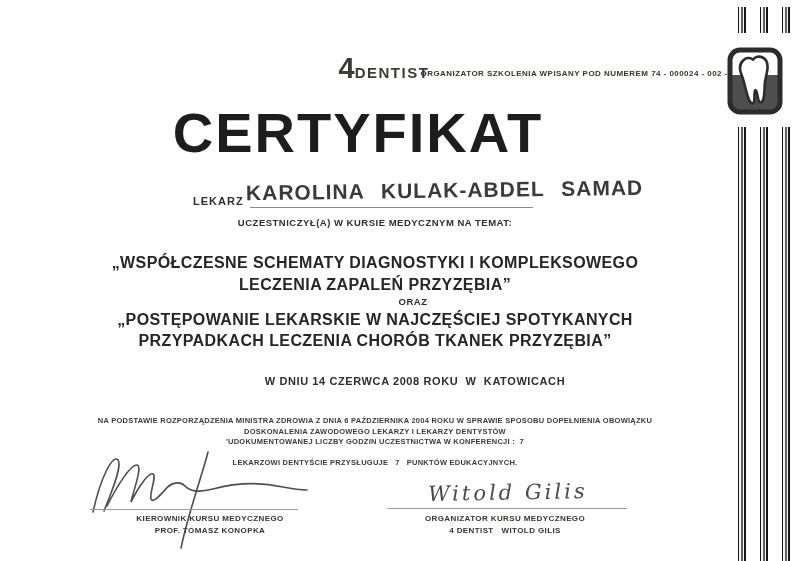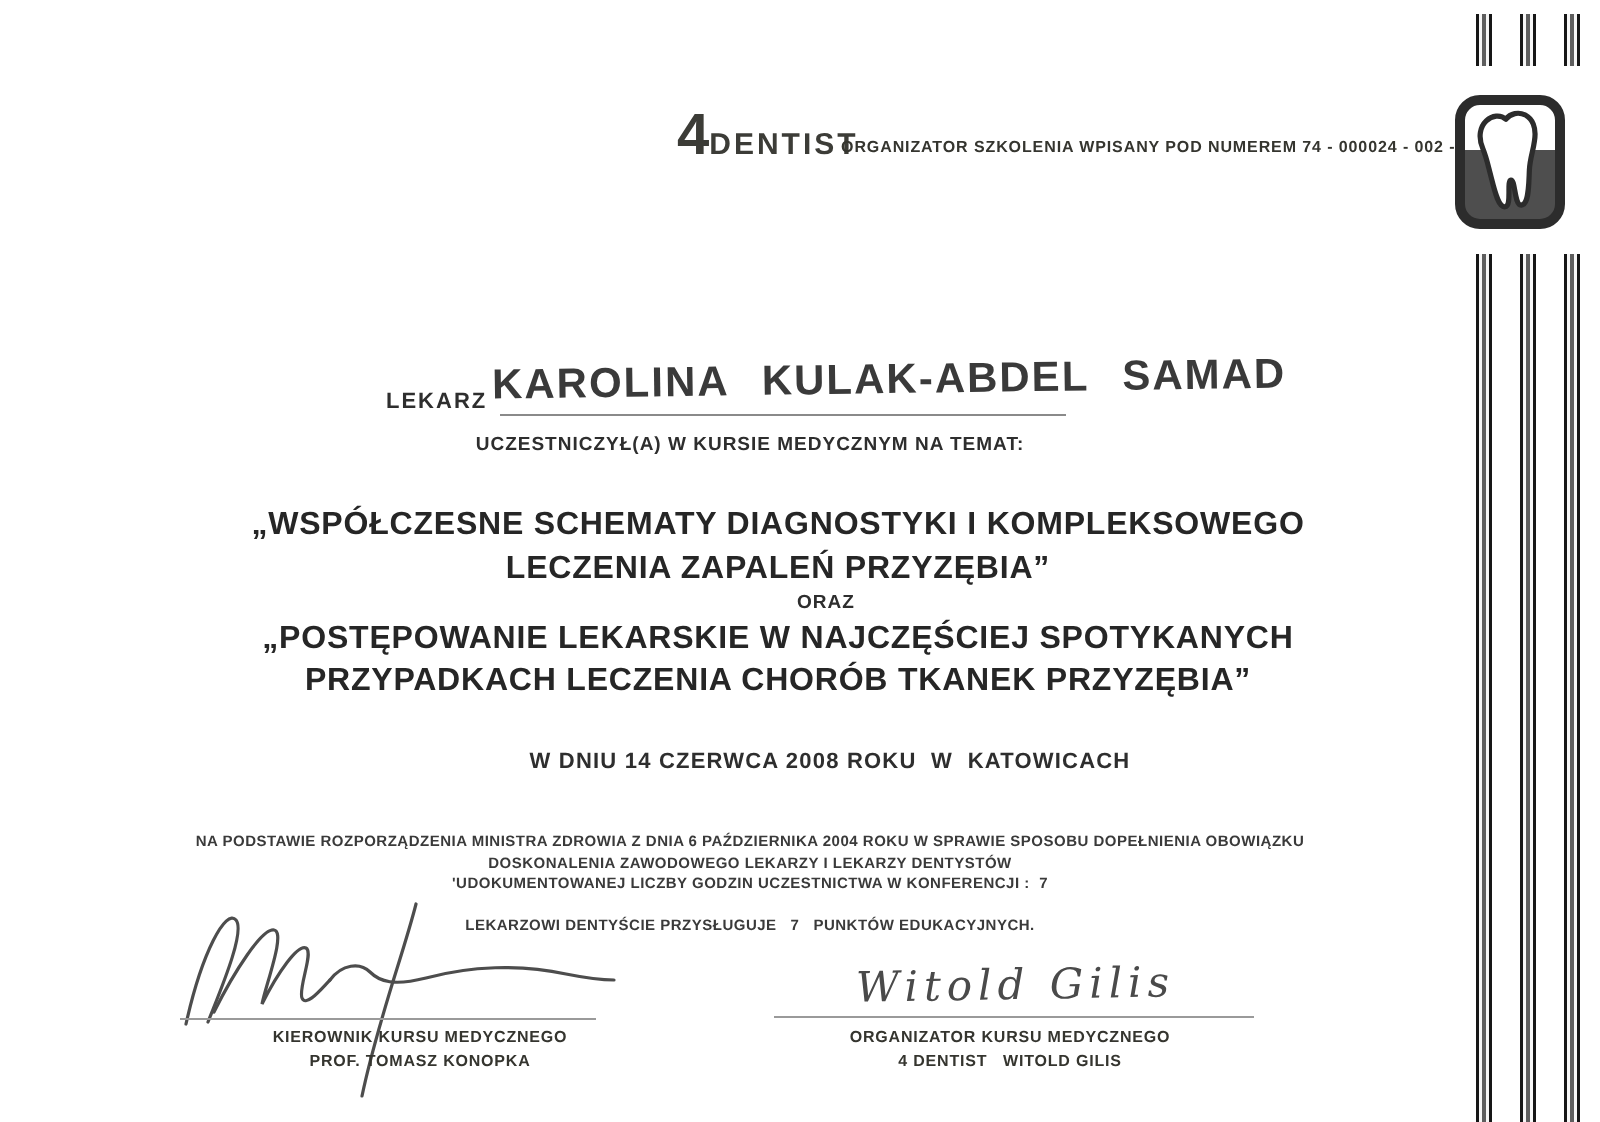--- a/index.html
+++ b/index.html
@@ -23,21 +23,21 @@
                letter-spacing:2px; color:#1d1d1d; }
 
   .lekarz-label { left:193px; top:195px; font-size:11px; font-weight:bold; letter-spacing:1px; }
   .recipient-name { left:246px; top:179px; width:330px; font-size:21px; font-weight:bold;
                     letter-spacing:1px; word-spacing:10px; color:#3a3a3a;
                     transform:rotate(-0.8deg); white-space:pre; }
   .name-line { left:250px; top:207px; width:283px; height:1px; background:#8a8a8a; }
 
   .participation { top:217px; font-size:9.5px; font-weight:bold; letter-spacing:0.5px; }
 
-  .topic { font-size:16px; font-weight:bold; letter-spacing:0.4px; color:#262626;margin-left:14px; }
+  .topic { font-size:16px; font-weight:bold; letter-spacing:0.4px; color:#262626; }
   .t1a { top:254px; } .t1b { top:276px; }
   .oraz { top:296px; font-size:9.5px; font-weight:bold; letter-spacing:0.5px;margin-left:38px; }
   .t2a { top:311px; } .t2b { top:332px; }
 
   .date-row { top:375px; font-size:11px; font-weight:bold; letter-spacing:0.6px;padding-left:40px; }
 
   .legal { font-size:7.5px; font-weight:bold; letter-spacing:0.25px; color:#3a3a3a; }
   .lg0 { top:416px; } .lg1 { top:427px; } .lg2 { top:437px; } .lg3 { top:458px; }
 
   .sig-line { height:1px; background:#9a9a9a; }
@@ -68,20 +68,21 @@
 
 <div class="page">
 
   <div class="row logo-row">
     <span class="logo-wrap">
       <span class="logo-four">4</span><span class="logo-dentist">DENTIST</span>
     </span>
   </div>
   <div class="row org-line org1">ORGANIZATOR SZKOLENIA WPISANY POD NUMEREM 74 - 000024 - 002 - 0001</div>
 
+  <div class="row title-row">CERTYFIKAT</div>
 
   <div class="abs lekarz-label">LEKARZ</div>
   <div class="abs recipient-name">KAROLINA KULAK-ABDEL SAMAD</div>
   <div class="abs name-line"></div>
 
   <div class="row participation">UCZESTNICZYŁ(A) W KURSIE MEDYCZNYM NA TEMAT:</div>
 
   <div class="row topic t1a">„WSPÓŁCZESNE SCHEMATY DIAGNOSTYKI I KOMPLEKSOWEGO</div>
   <div class="row topic t1b">LECZENIA ZAPALEŃ PRZYZĘBIA”</div>
   <div class="row oraz">ORAZ</div>

